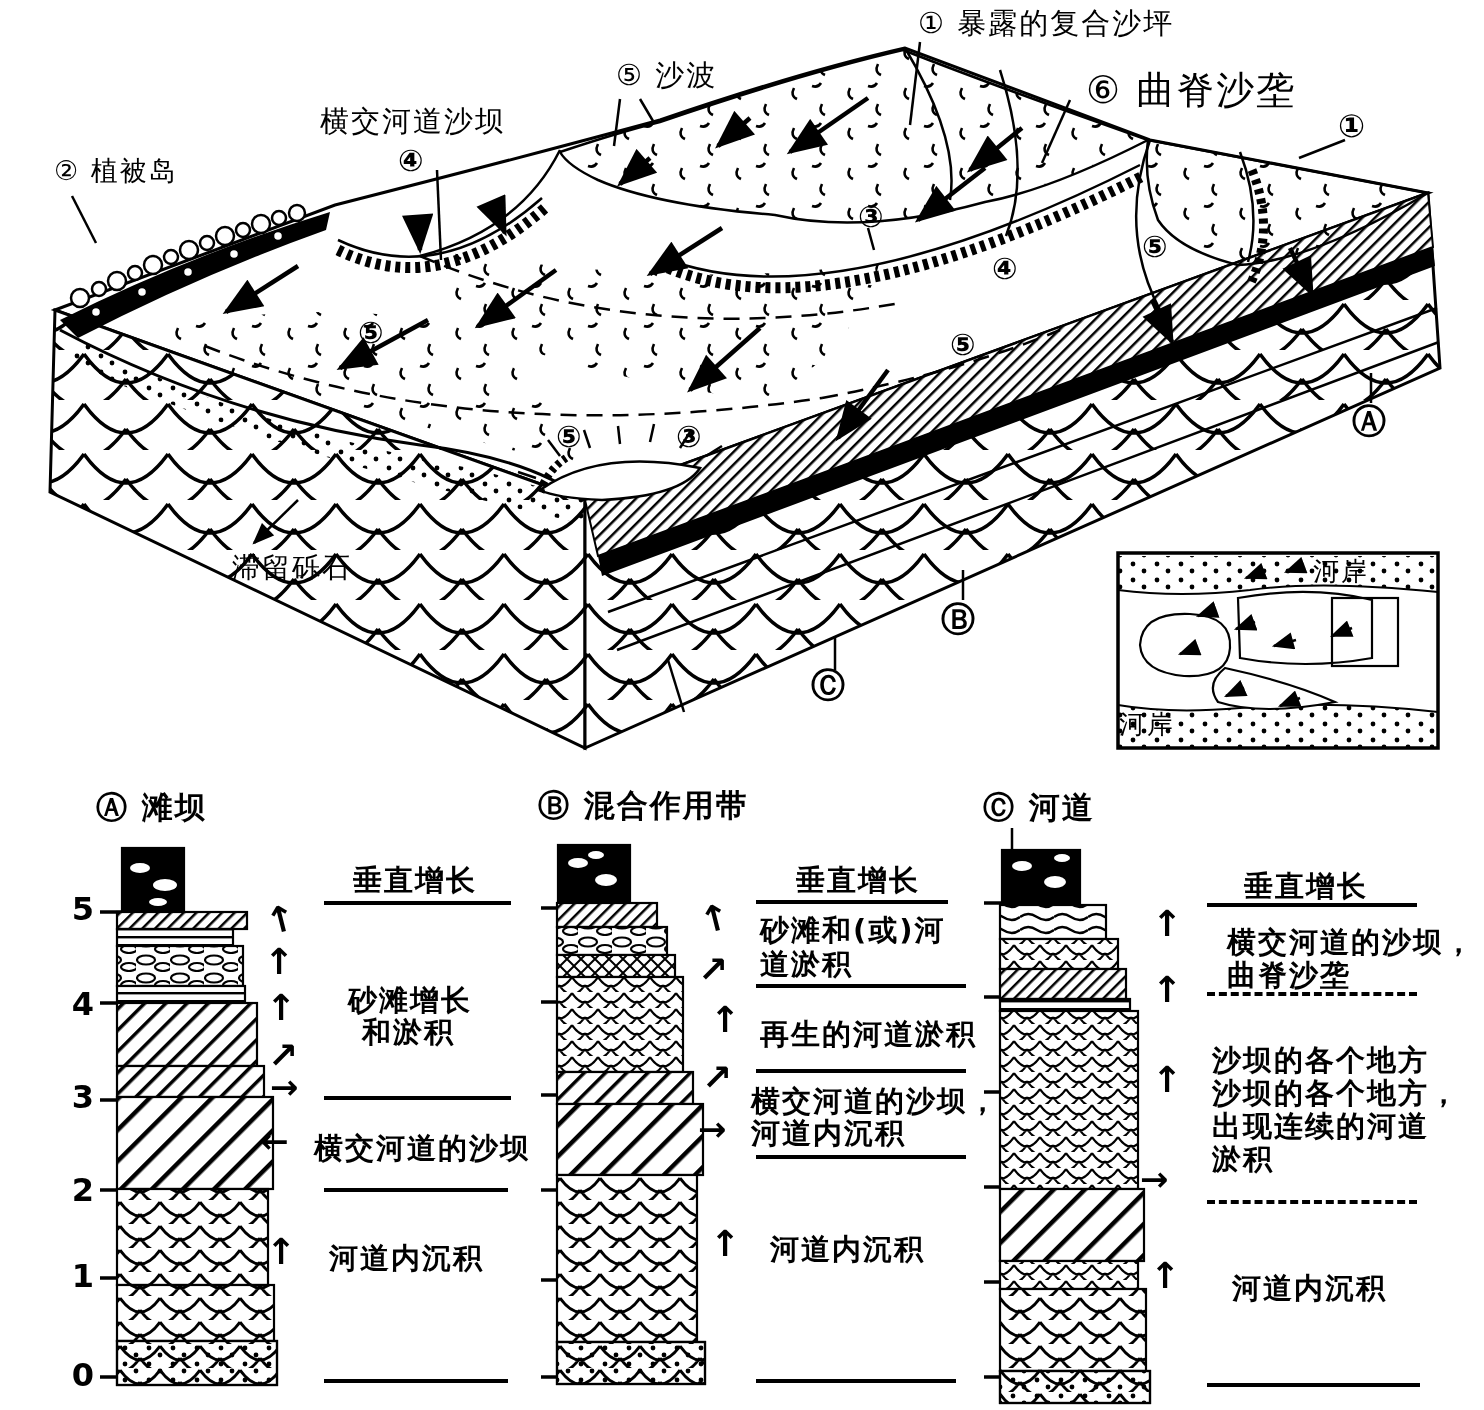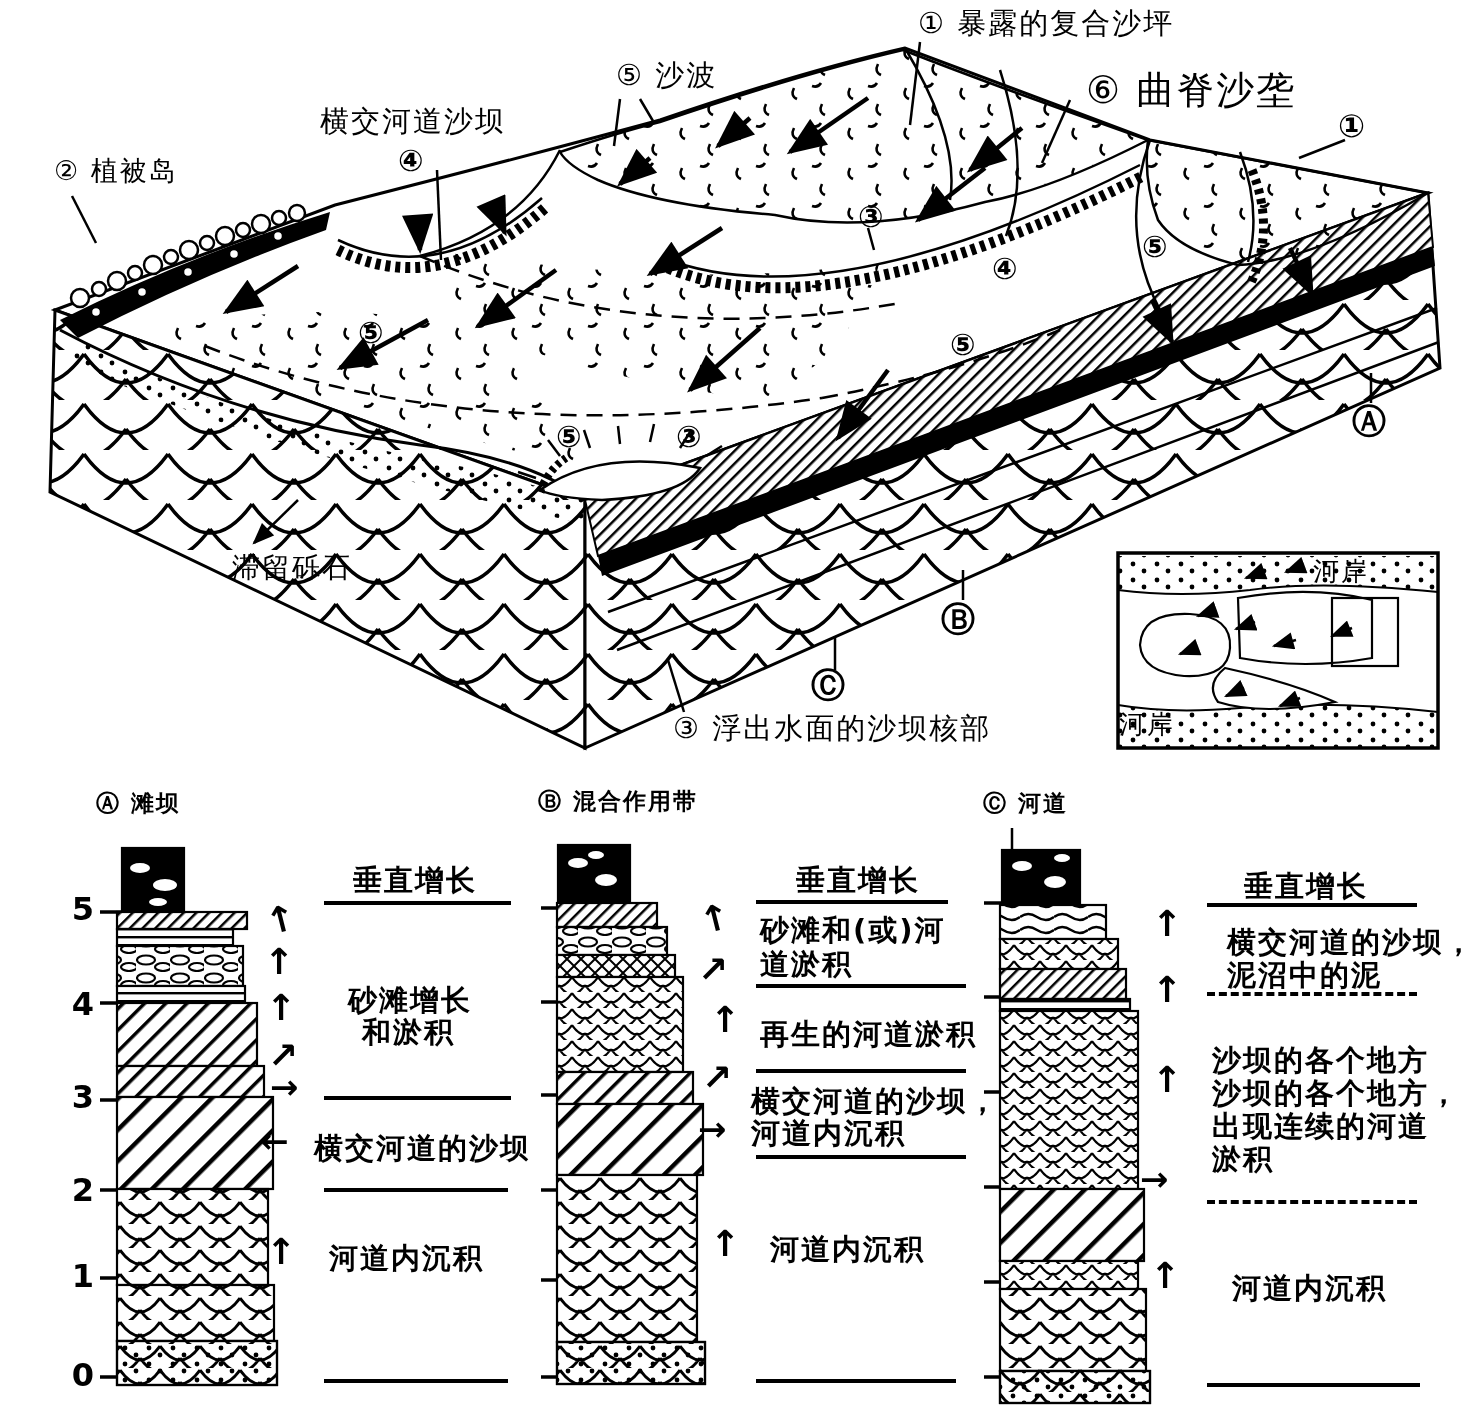--- a/index.html
+++ b/index.html
@@ -6,21 +6,21 @@
   .stage{position:relative;width:1484px;height:1410px;background:#fff;overflow:hidden;
          font-family:"DejaVu Sans",sans-serif;color:#000;}
   .abs{position:absolute;left:0;top:0;}
   .lbl{position:absolute;font-weight:normal;white-space:nowrap;color:#000;letter-spacing:2px;line-height:1.1;}
   .marker{position:absolute;font-weight:bold;color:#000;line-height:1;}
   .rule{position:absolute;height:0;border-top:4px solid #000;}
   .rule.dash{border-top:4px dashed #000;}
   .arr{position:absolute;font-weight:bold;color:#000;line-height:1;}
   .num{position:absolute;font-weight:bold;font-size:32px;width:36px;text-align:right;line-height:1;}
   .ztext{position:absolute;font-weight:bold;font-size:29px;letter-spacing:2px;white-space:nowrap;line-height:1;}
-  .title{position:absolute;font-weight:bold;font-size:23px;letter-spacing:2px;white-space:nowrap;line-height:1;}
+  .title{position:absolute;font-weight:bold;font-size:31px;letter-spacing:2px;white-space:nowrap;line-height:1;}
 </style>
 </head>
 <body>
 
 <div class="stage">
 
 <svg class="abs" width="1484" height="1410" viewBox="0 0 1484 1410">
   <defs>
     <marker id="ah" viewBox="0 0 10 8" refX="9" refY="4" markerWidth="9" markerHeight="7" orient="auto">
       <path d="M0,0 L10,4 L0,8 Z" fill="#000"></path>
@@ -286,21 +286,20 @@
   </g>
 </svg>
 
 <div class="lbl" style="left:918px;top:8px;font-size:29px">① 暴露的复合沙坪</div>
 <div class="lbl" style="left:616px;top:60px;font-size:29px">⑤ 沙波</div>
 <div class="lbl" style="left:1086px;top:70px;font-size:38px">⑥ 曲脊沙垄</div>
 <div class="lbl" style="left:320px;top:106px;font-size:29px">横交河道沙坝</div>
 <div class="marker" style="left:398px;top:146px;font-size:30px">④</div>
 <div class="lbl" style="left:54px;top:156px;font-size:27px">② 植被岛</div>
 <div class="lbl" style="left:232px;top:553px;font-size:28px">滞留砾石</div>
-<div class="lbl" style="left:673px;top:713px;font-size:29px">③ 浮出水面的沙坝核部</div>
 
 <div class="marker" style="left:1338px;top:110px;font-size:32px">①</div>
 <div class="marker" style="left:858px;top:202px;font-size:30px">③</div>
 <div class="marker" style="left:992px;top:254px;font-size:30px">④</div>
 <div class="marker" style="left:1142px;top:232px;font-size:30px">⑤</div>
 <div class="marker" style="left:950px;top:330px;font-size:30px">⑤</div>
 <div class="marker" style="left:358px;top:318px;font-size:30px">⑤</div>
 <div class="marker" style="left:556px;top:422px;font-size:30px">⑤</div>
 <div class="marker" style="left:676px;top:422px;font-size:30px">③</div>
 <div class="marker" style="left:1352px;top:404px;font-size:34px">Ⓐ</div>
@@ -340,21 +339,21 @@
 <div class="rule" style="left:756px;top:1069px;width:210px"></div>
 <div class="ztext" style="left:751px;top:1087px">横交河道的沙坝，</div>
 <div class="ztext" style="left:751px;top:1119px">河道内沉积</div>
 <div class="rule" style="left:756px;top:1155px;width:210px"></div>
 <div class="ztext" style="left:770px;top:1235px">河道内沉积</div>
 <div class="rule" style="left:756px;top:1379px;width:200px"></div>
 
 <div class="ztext" style="left:1244px;top:872px">垂直增长</div>
 <div class="rule" style="left:1207px;top:903px;width:210px"></div>
 <div class="ztext" style="left:1227px;top:928px">横交河道的沙坝，</div>
-<div class="ztext" style="left:1227px;top:961px">泥沼中的泥</div>
+<div class="ztext" style="left:1227px;top:961px">曲脊沙垄</div>
 <div class="rule dash" style="left:1207px;top:992px;width:210px"></div>
 <div class="ztext" style="left:1212px;top:1046px">沙坝的各个地方</div>
 <div class="ztext" style="left:1212px;top:1079px">沙坝的各个地方，</div>
 <div class="ztext" style="left:1212px;top:1112px">出现连续的河道</div>
 <div class="ztext" style="left:1212px;top:1145px">淤积</div>
 <div class="rule dash" style="left:1207px;top:1200px;width:210px"></div>
 <div class="ztext" style="left:1232px;top:1274px">河道内沉积</div>
 <div class="rule" style="left:1207px;top:1383px;width:213px"></div>
 
 <div class="arr" style="left:266px;top:902px;font-size:36px;transform:rotate(-14deg)">↑</div>

